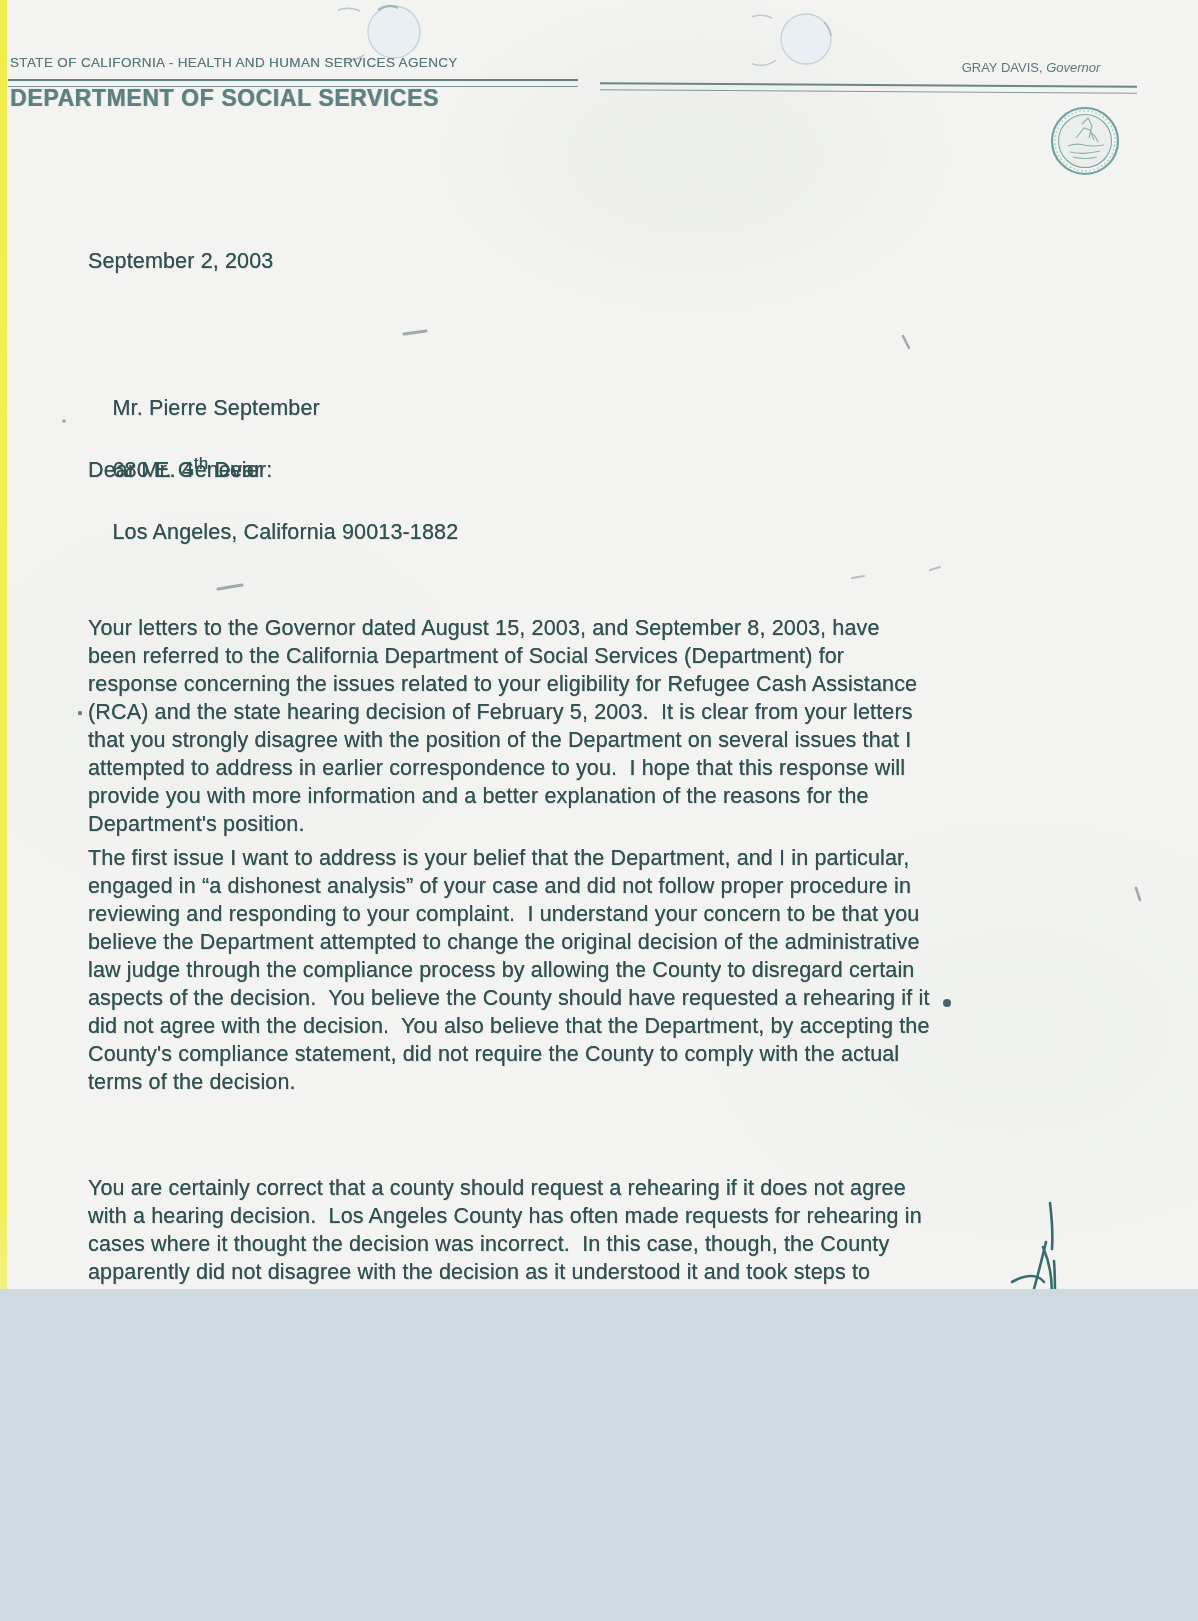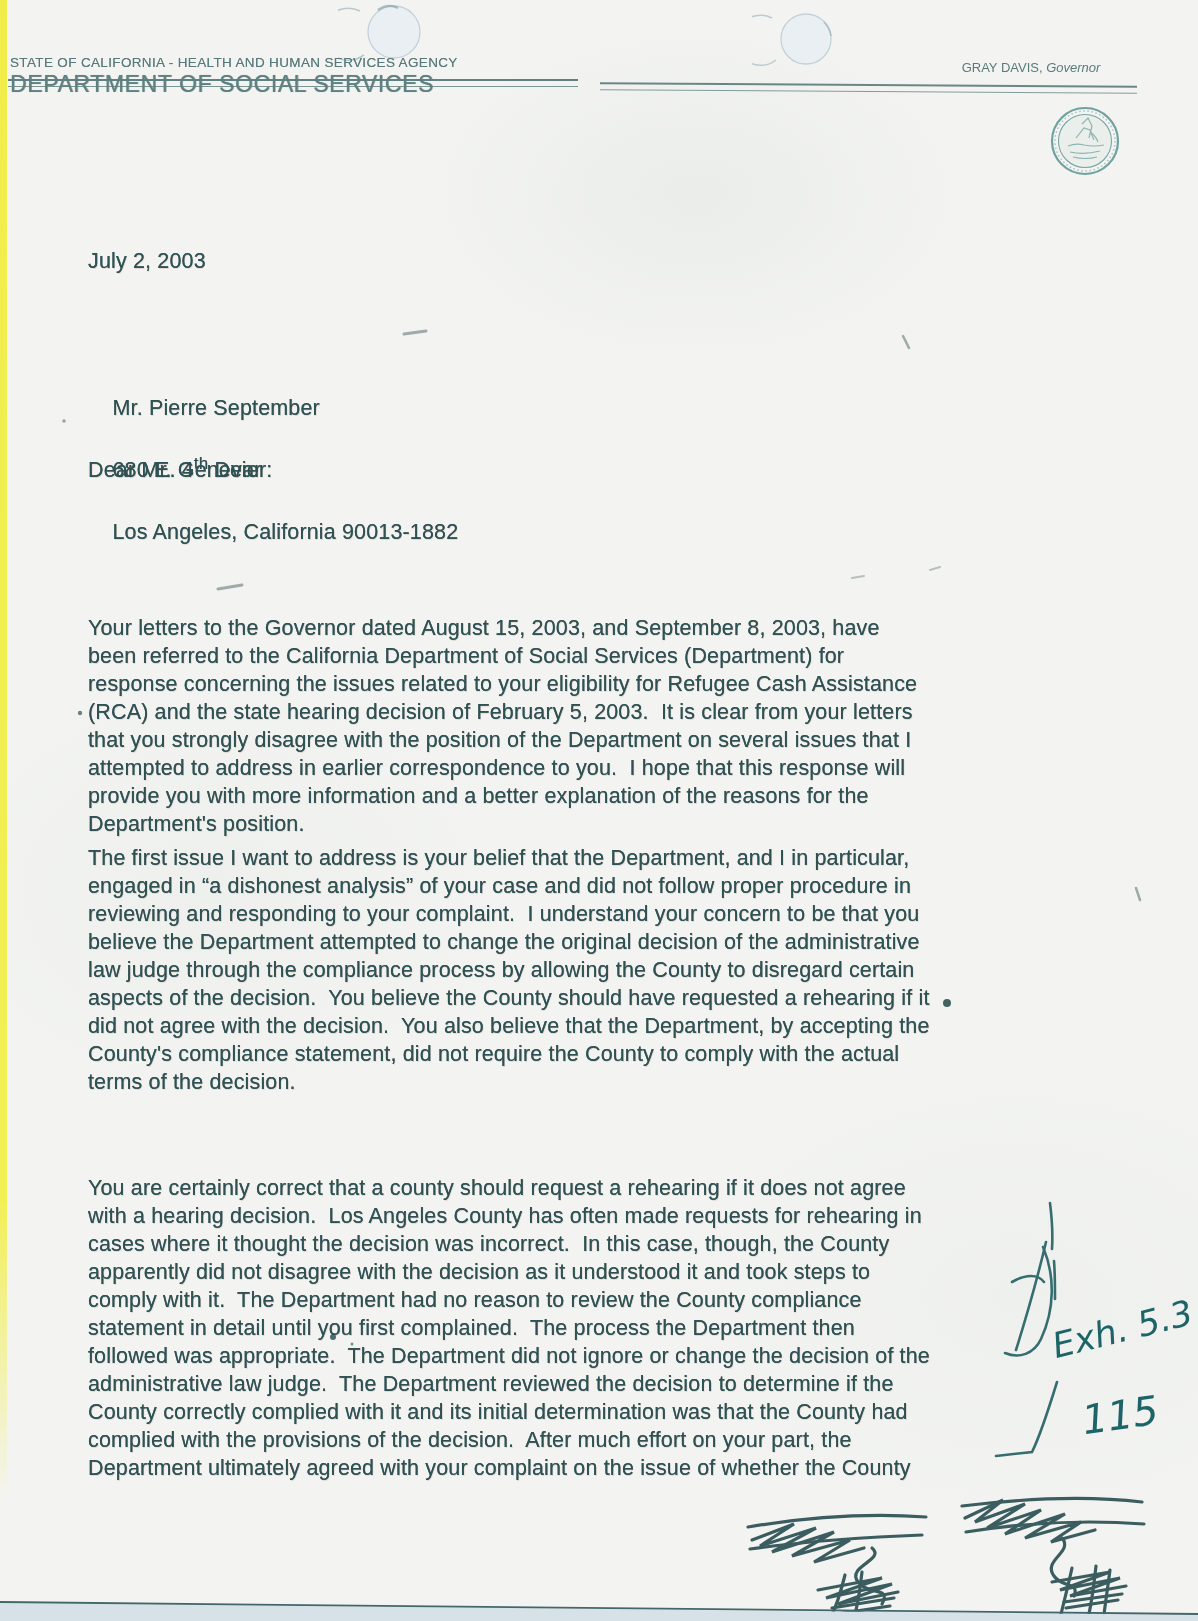--- a/index.html
+++ b/index.html
@@ -1,17 +1,17 @@
 <!DOCTYPE html>
 <html><head>
 <meta charset="utf-8">
 <style>
   html,body { margin:0; padding:0; background:#cfd9e0; }
   .page {
-    position:relative; width:1198px; height:1621px; overflow:hidden;
+    position:relative; width:1198px; height:1289px; overflow:hidden;
     font-family:"Liberation Sans", sans-serif;
     background:
       radial-gradient(ellipse 420px 260px at 58% 12%, rgba(214,219,216,.30), transparent 65%),
       radial-gradient(ellipse 500px 380px at 18% 55%, rgba(222,226,222,.22), transparent 60%),
       radial-gradient(ellipse 600px 400px at 85% 80%, rgba(216,222,220,.18), transparent 60%),
       #f3f4f1;
   }
   .yellow-strip { position:absolute; left:0; top:0; width:7px; height:1500px;
     background:linear-gradient(180deg,#f0ed4b 0%,#f2ef55 80%,rgba(242,239,85,0) 100%); }
 
@@ -19,21 +19,21 @@
   .agency-line { position:absolute; left:10px; top:55px; font-size:13.5px; letter-spacing:.35px;
     color:#587a7b; text-shadow:0 0 .5px rgba(88,122,123,.7); }
   .governor-line { position:absolute; left:930px; top:60px; width:202px; text-align:center;
     font-size:13px; color:#587a7b; }
   .governor-line .gov-title { font-style:italic; }
   .rule-left { position:absolute; left:8px; top:79px; width:570px; height:5px;
     border-top:2px solid rgba(72,108,110,.85); border-bottom:1.5px solid rgba(72,108,110,.7); }
   .rule-right { position:absolute; left:600px; top:84px; width:537px; height:5px;
     border-top:2px solid rgba(72,108,110,.8); border-bottom:1.5px solid rgba(72,108,110,.65);
     transform:rotate(.35deg); }
-  .department-title { position:absolute; left:10px; top:71px; font-size:23px; font-weight:normal;
+  .department-title { position:absolute; left:10px; top:85px; font-size:23px; font-weight:bold;
     letter-spacing:.6px; color:#5e8081; text-shadow:.8px 0 0 rgba(94,128,129,.55), 0 0 1px rgba(94,128,129,.4); }
 
   .punch-hole { position:absolute; }
   .seal { position:absolute; left:1046px; top:102px; }
 
   
   .body-text { position:absolute; left:88px; color:#2e5254; font-size:21.5px; line-height:28px;
     white-space:pre-wrap; letter-spacing:.15px;
     text-shadow:0 0 .6px rgba(46,82,84,.75), .7px .5px .6px rgba(150,60,60,.16); }
   .date-line { top:247px; }
@@ -89,21 +89,21 @@
     <g stroke="#4d8d8c" fill="none" stroke-width="1.2" opacity=".6">
       <path d="M22,44 q8,-3 16,-1 q10,2 20,0"></path>
       <path d="M24,50 q14,3 30,-1"></path>
       <path d="M27,55 q12,3 24,0"></path>
       <path d="M36,22 l6,-6 4,8 -3,12"></path>
       <path d="M30,36 l8,-10 6,2 4,10"></path>
       <path d="M44,30 q6,4 8,10"></path>
     </g>
   </svg>
 
-  <div class="body-text date-line">July 2, 2003</div>
+  <div class="body-text date-line">September 2, 2003</div>
 
   <div class="body-text recipient">
     <span>Mr. Pierre September</span><br>
     <span><span>680 E. 4</span><sup>th</sup><span> Dear</span></span><br>
     <span>Los Angeles, California 90013-1882</span>
   </div>
 
   <div class="body-text salutation">Dear Mr. Genevier:</div>
 
 

